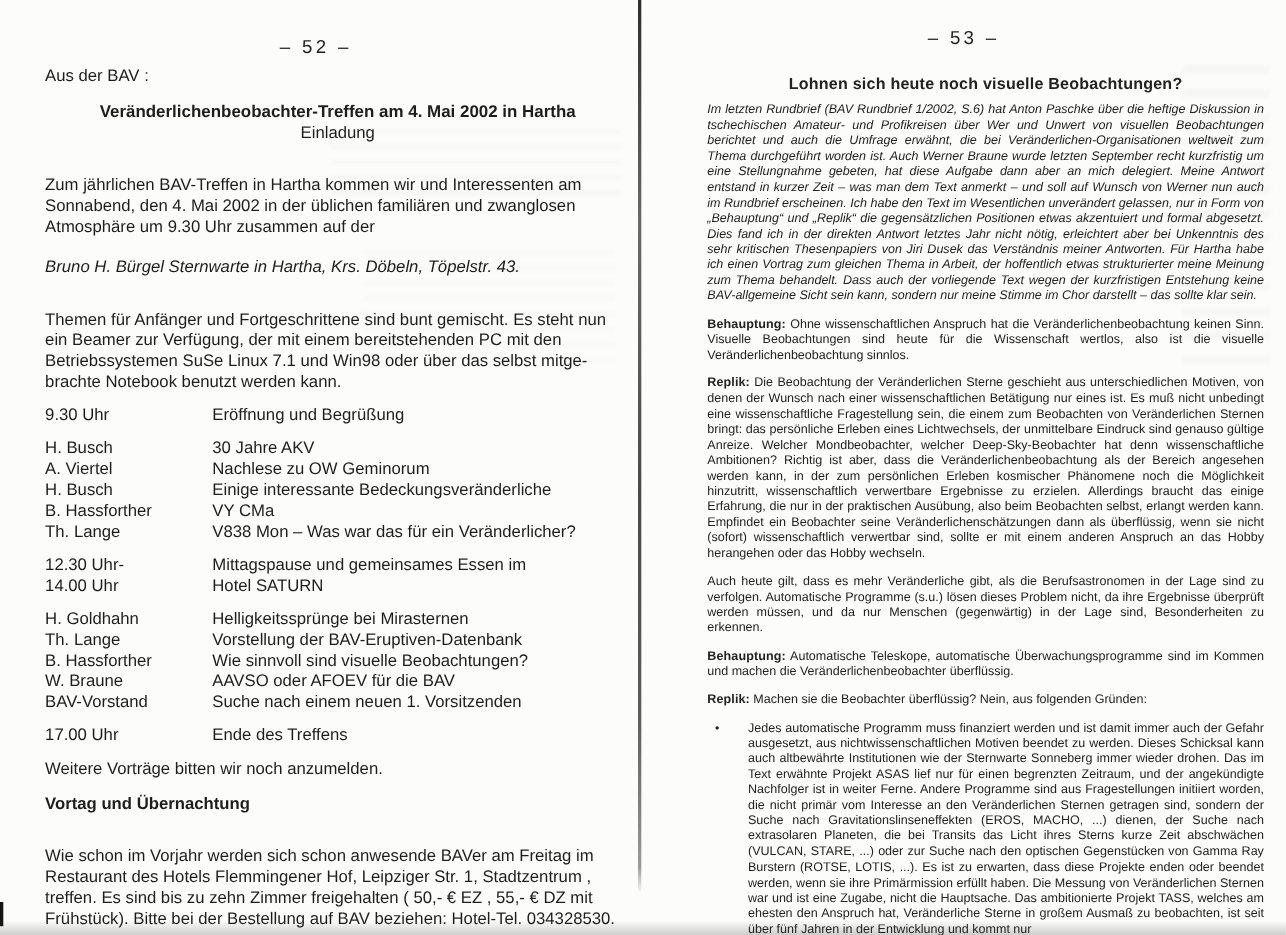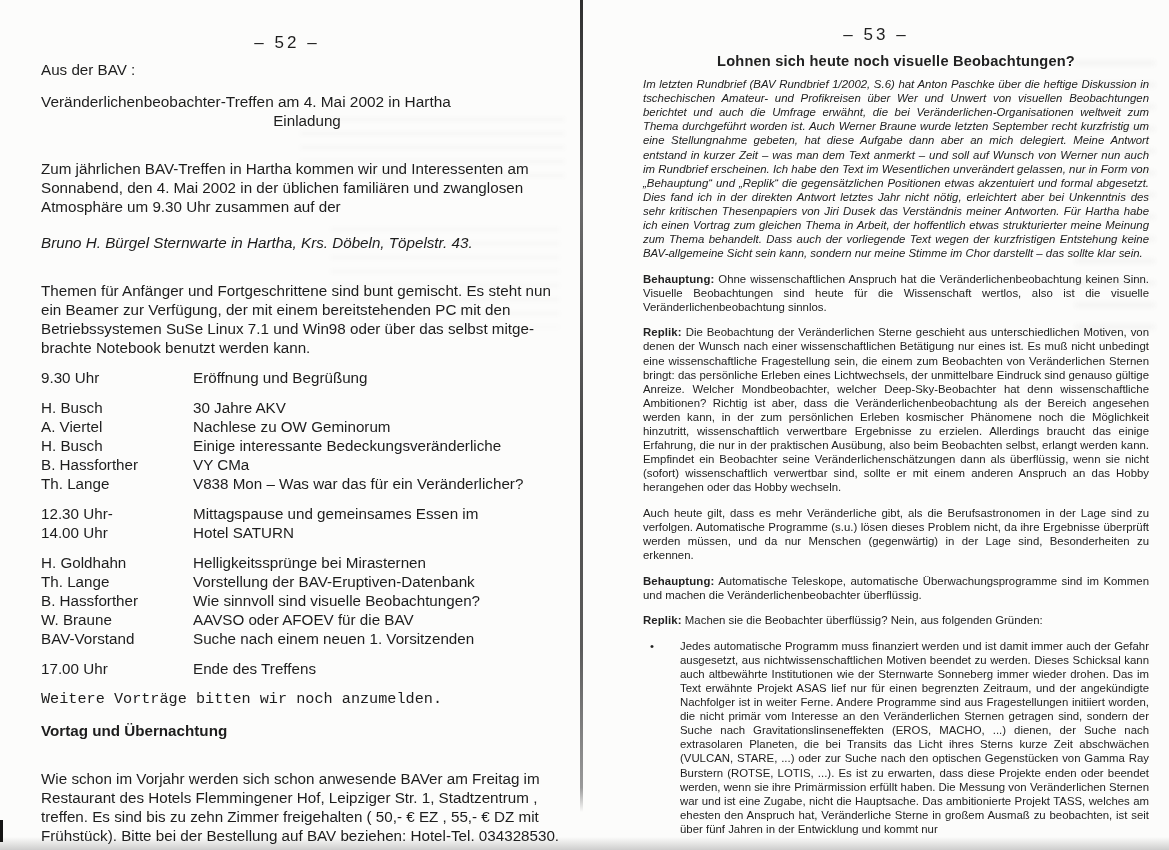--- a/index.html
+++ b/index.html
@@ -39,41 +39,41 @@
   
   .page-left {
     position:absolute; left:41px; top:33px; width:532px;
     font-size:15.2px; line-height:19px;
   }
   .pagenum {
     text-align:center; font-size:17px; letter-spacing:3px; margin-right:40px;
   }
   .intro-label { margin-top:8px; }
   .doc-title-left {
-    font-weight:normal; font-size:15.4px; margin-top:13px;
+    font-weight:bold; text-align:center; font-size:15.4px; margin-top:13px;
   }
   .subtitle { text-align:center; }
   .para { white-space:pre-line; margin:29px 0 0 0; }
   .venue { margin-top:17px;font-style:italic; }
   .sched-group { margin-top:11px; }
   .sched-row { display:flex; }
   .sched-left { flex:0 0 152px; }
   .sched-right { flex:1; }
-  .note { margin-top:12px;font-family:Liberation Mono, monospace; }
+  .note { margin-top:12px; }
   .section2-title { font-weight:bold; margin-top:12px; }
 
   
   .page-right {
     position:absolute; left:643px; top:28px; width:506px;
     font-size:11.4px; line-height:14.1px; text-align:justify;
     color:#222;
   }
   .title-right {
     font-weight:bold; text-align:center; text-align-last:center;
-    font-size:14.6px; letter-spacing:.2px; margin-top:10px; line-height:18px;
+    font-size:14.6px; letter-spacing:.2px; margin-top:26px; line-height:18px;
   }
   .intro-italic { font-style:italic; margin-top:20px; }
   .block { margin-top:7px; }
   .block b { letter-spacing:.1px; }
   .block b:empty { display:none; }
   .bullet-row { display:flex; margin-top:7px; }
   .bullet-marker { flex:0 0 30px; padding-left:7px; text-align:left; }
   .bullet-text { flex:1; margin:0; text-align:justify; }
 </style>
 </head>

